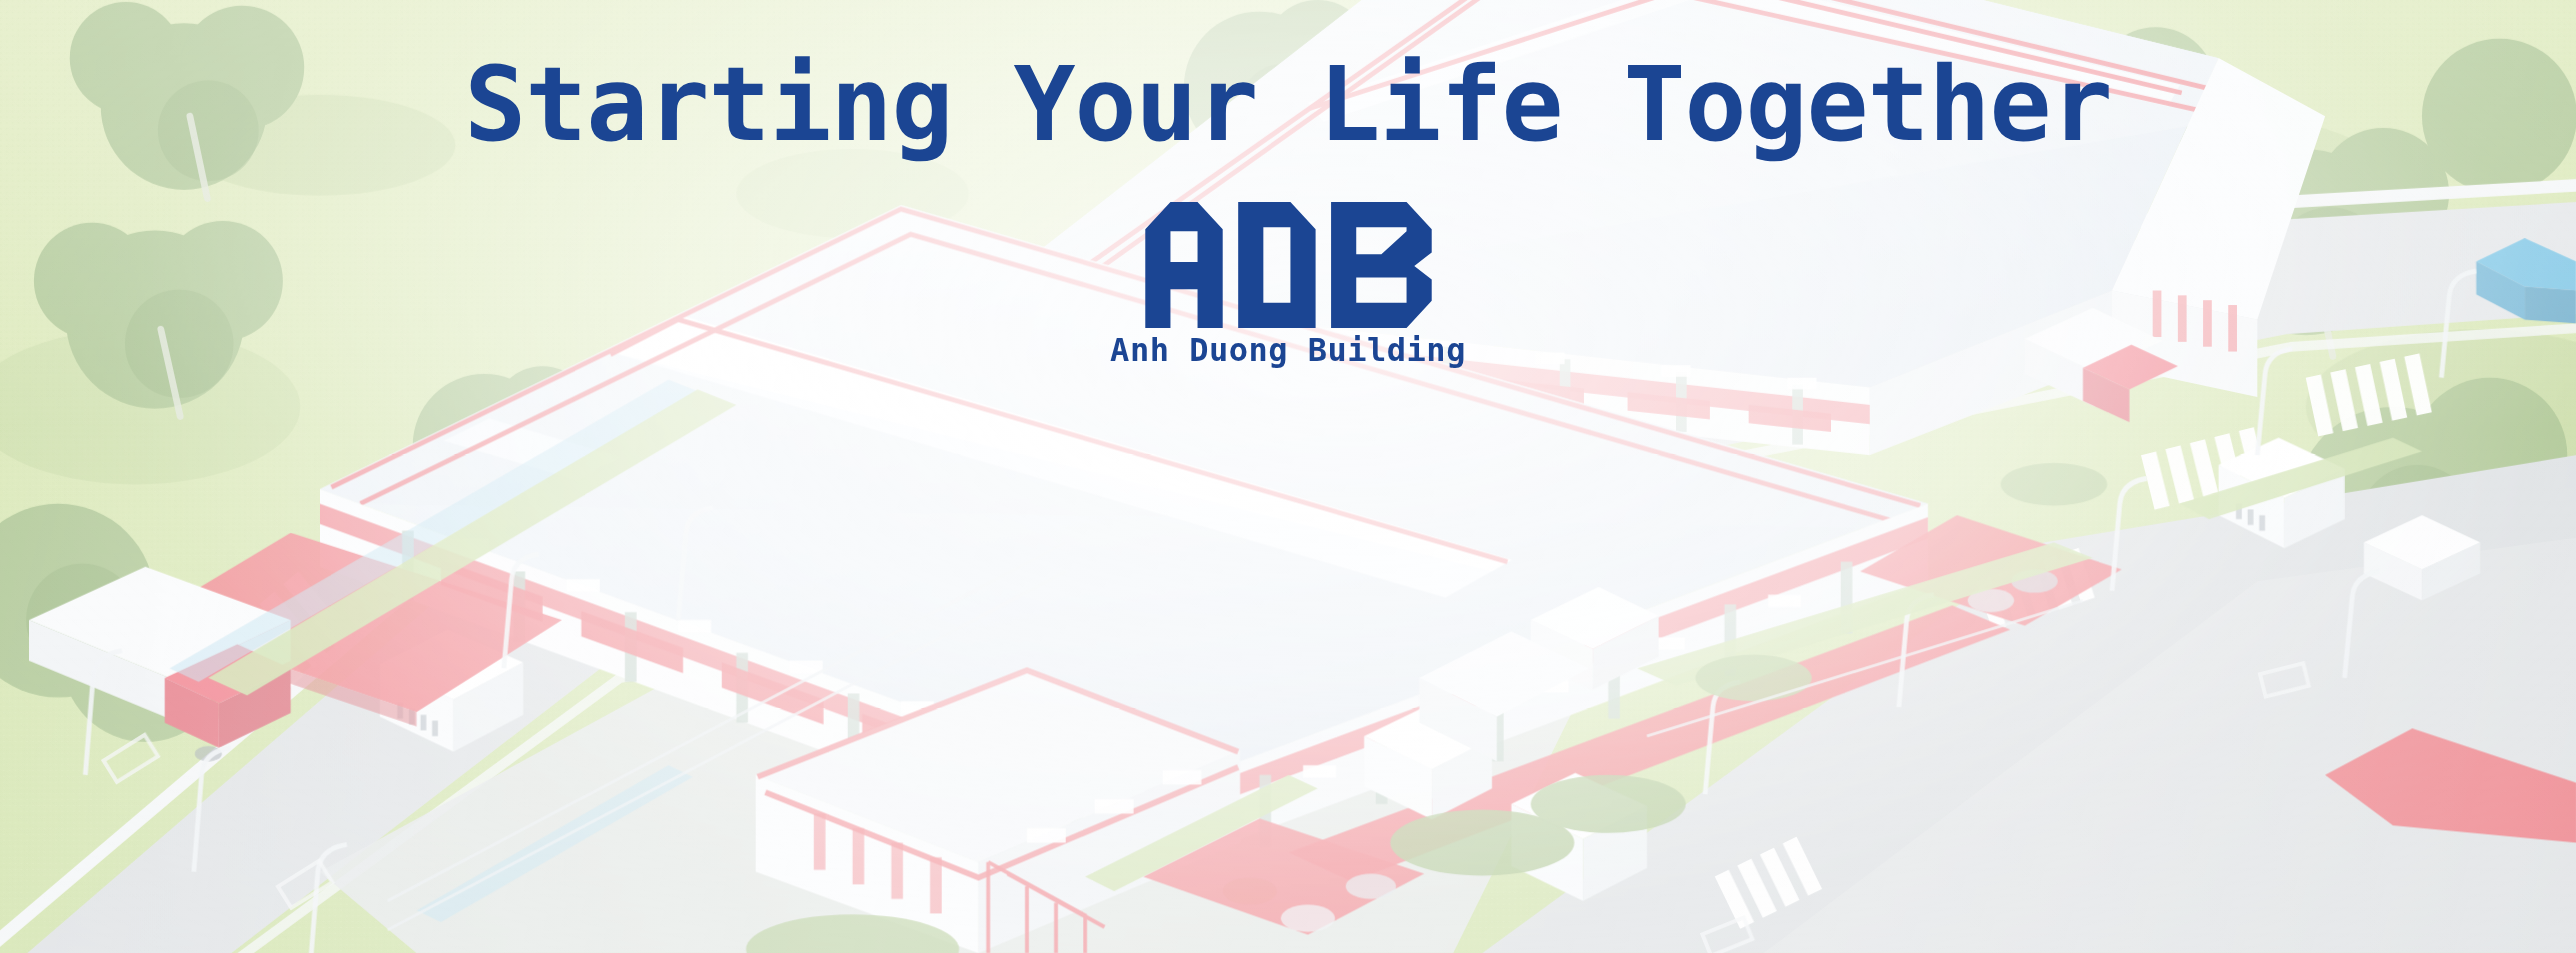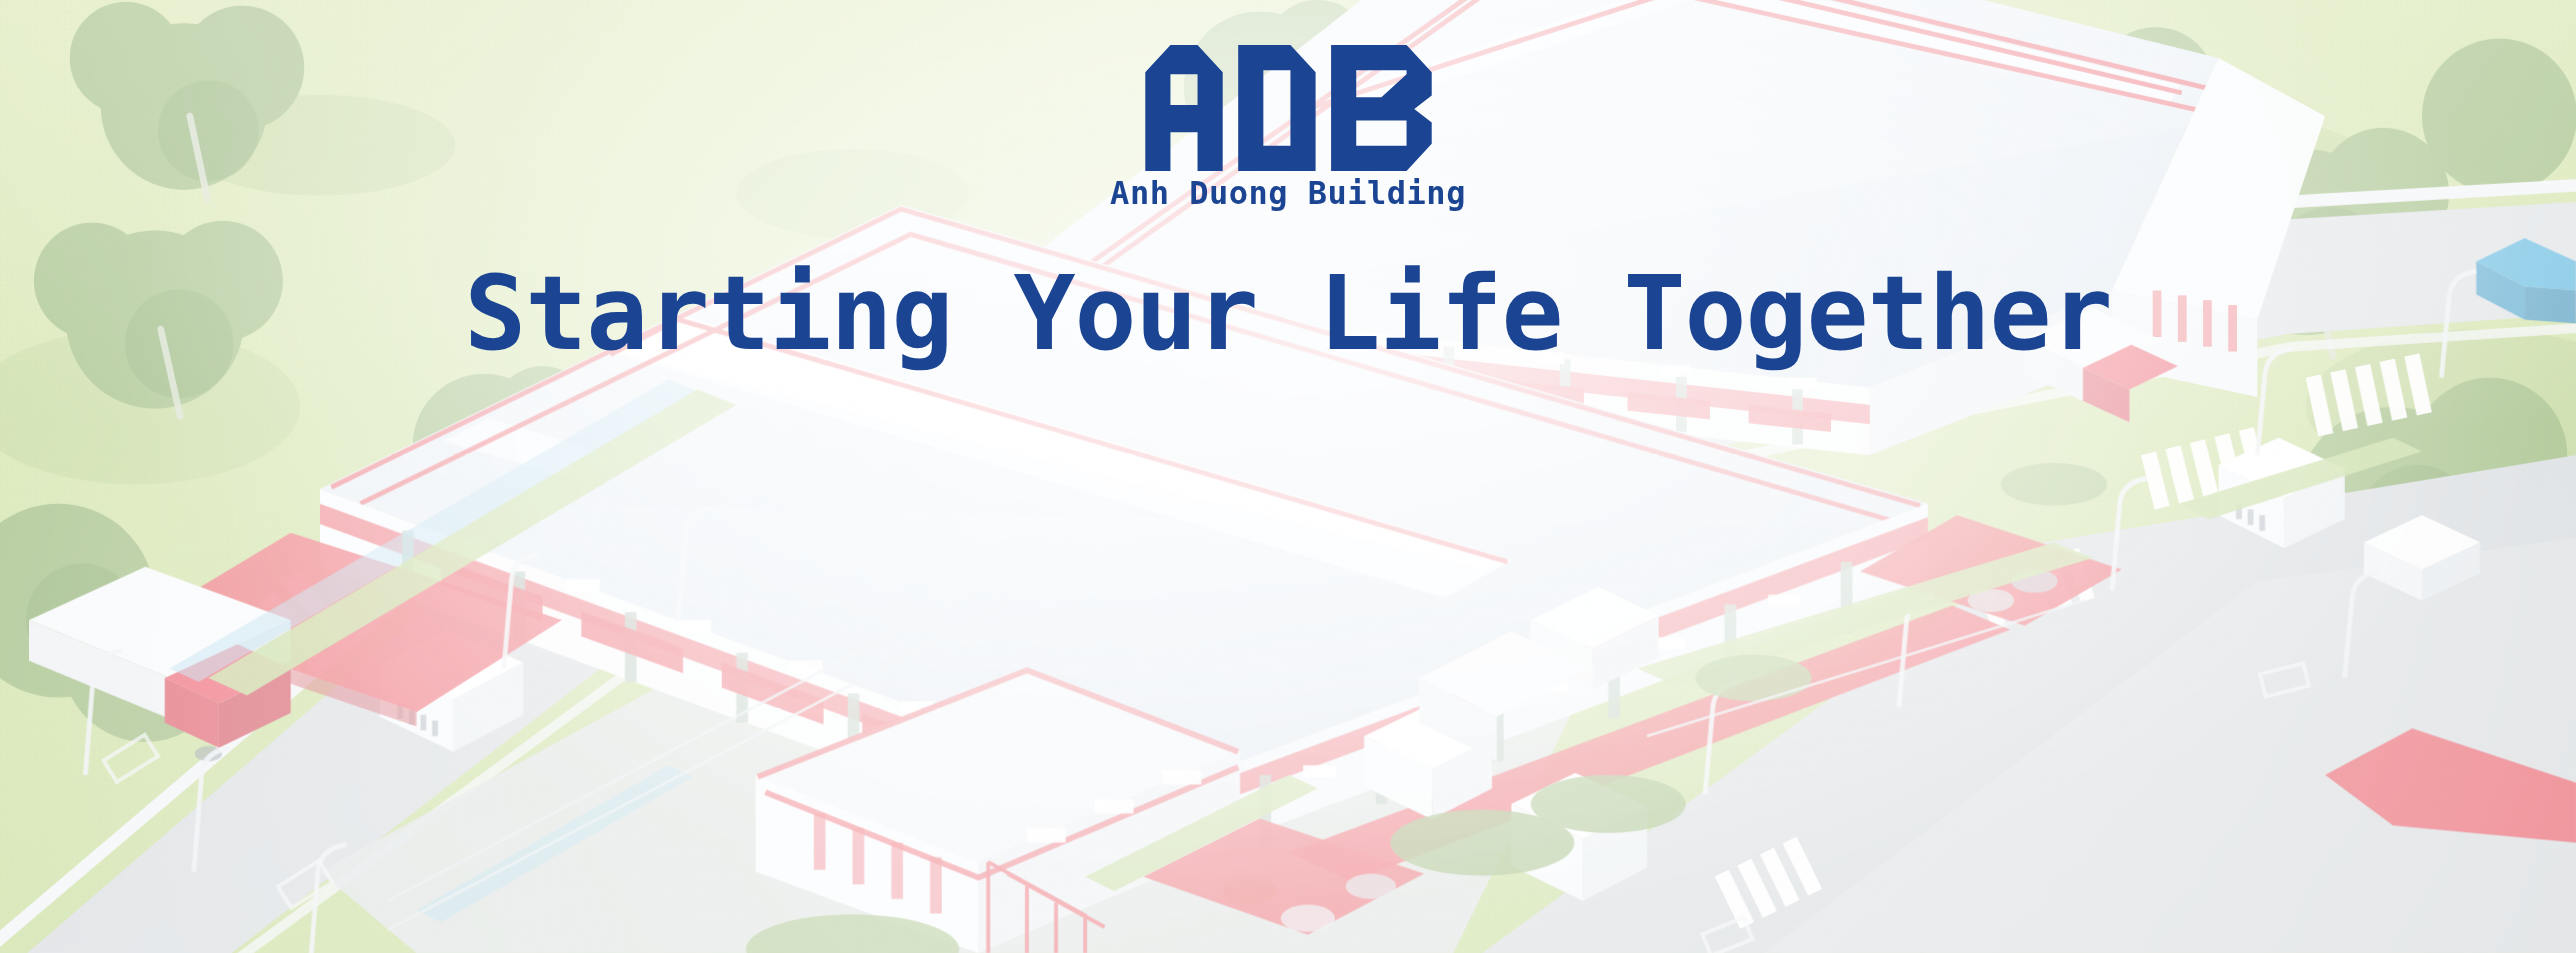--- a/index.html
+++ b/index.html
@@ -503,37 +503,37 @@
       </g>
 
     </g>
   </svg>
 
   <div class="wash"></div>
   <div class="wash2"></div>
 
   <div id="overlay">
 
+    <div id="headline">Starting Your Life Together</div>
+
     <div id="brand-lockup">
 
       <svg id="logo-mark" width="329" height="126" viewBox="0 0 340 130">
         <g fill="#1b4593">
 
           <path d="M 22 130 L 22 28 L 48 0 L 76 0 L 102 28 L 102 130 L 76 130 L 76 90 L 48 90 L 48 130 Z
                    M 48 30 L 48 62 L 76 62 L 76 30 Z"></path>
 
           <path d="M 118 130 L 118 0 L 172 0 L 198 28 L 198 130 L 118 130 Z
                    M 144 26 L 144 104 L 172 104 L 172 26 Z"></path>
 
           <path d="M 214 130 L 214 0 L 292 0 L 318 28 L 318 52 L 300 66 L 318 80 L 318 102 L 292 130 Z
                    M 240 26 L 240 54 L 266 54 L 292 30 L 292 26 Z
                    M 240 78 L 240 104 L 292 104 L 292 78 Z"></path>
         </g>
       </svg>
 
       <div id="brand-name">Anh Duong Building</div>
     </div>
 
-    <div id="headline">Starting Your Life Together</div>
-
   </div>
 </div>
 
 
 </body></html>

